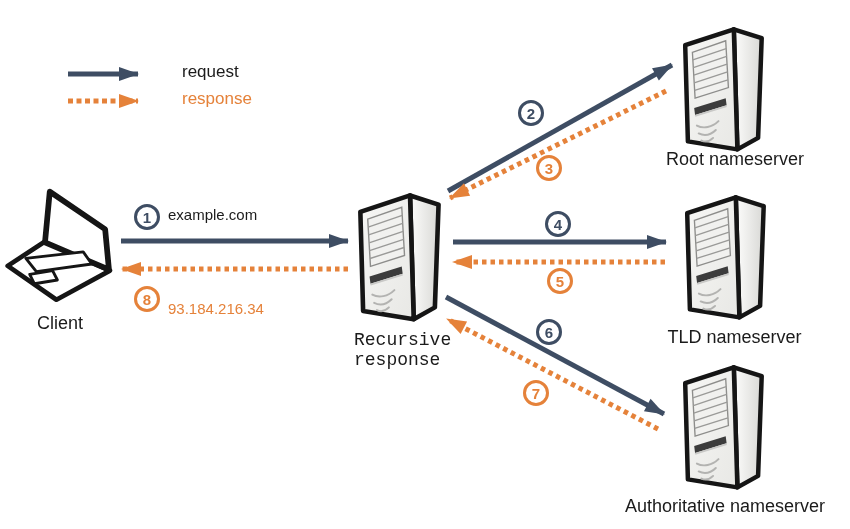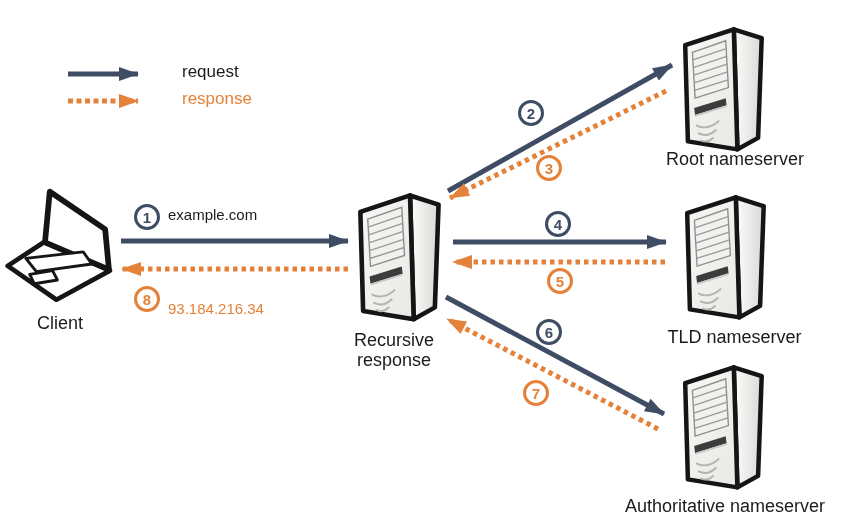--- a/index.html
+++ b/index.html
@@ -14,21 +14,21 @@
     overflow:hidden;font-family:"Liberation Sans",sans-serif;color:var(--c-text);
   }
   .stage svg{display:block;}
   #arrow-layer{position:absolute;left:0;top:0;z-index:1;}
   .icon-box{position:absolute;z-index:2;}
   .labels{position:absolute;left:0;top:0;width:100%;height:100%;z-index:3;pointer-events:none;}
   .node-label{
     position:absolute;font-size:18px;line-height:20px;color:var(--c-text);
     text-align:center;white-space:nowrap;
   }
-  .node-label.left{text-align:center;}
+  .node-label.left{text-align:left;font-family:Liberation Mono, monospace;}
   .annot{position:absolute;font-size:15px;white-space:nowrap;}
   .annot.dark{color:var(--c-text);}
   .annot.orange{color:var(--c-response);}
   .step{
     position:absolute;width:20px;height:20px;border-radius:50%;
     border:3px solid var(--c-request);color:var(--c-request);
     display:flex;align-items:center;justify-content:center;
     font-size:15px;font-weight:bold;background:transparent;line-height:1;
   }
   .step.response{border-color:var(--c-response);color:var(--c-response);}

